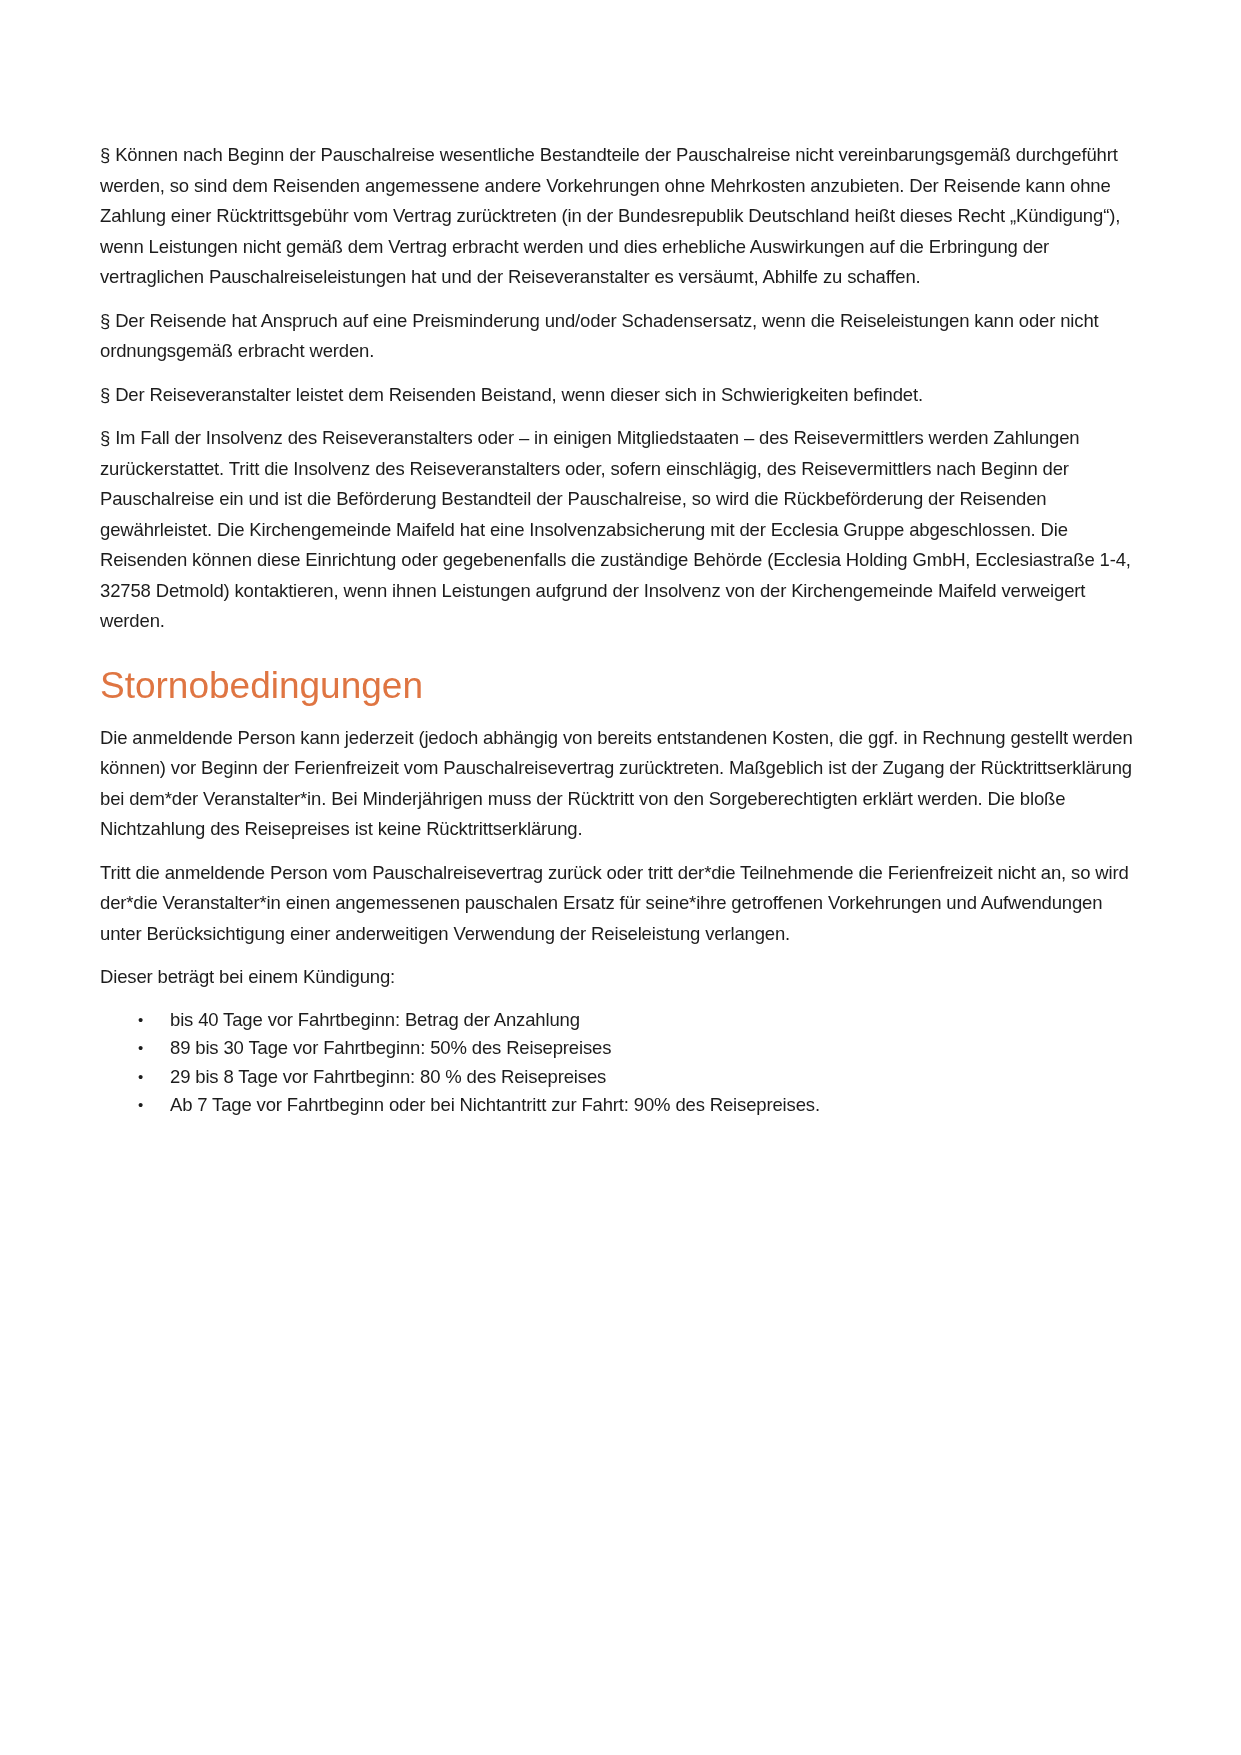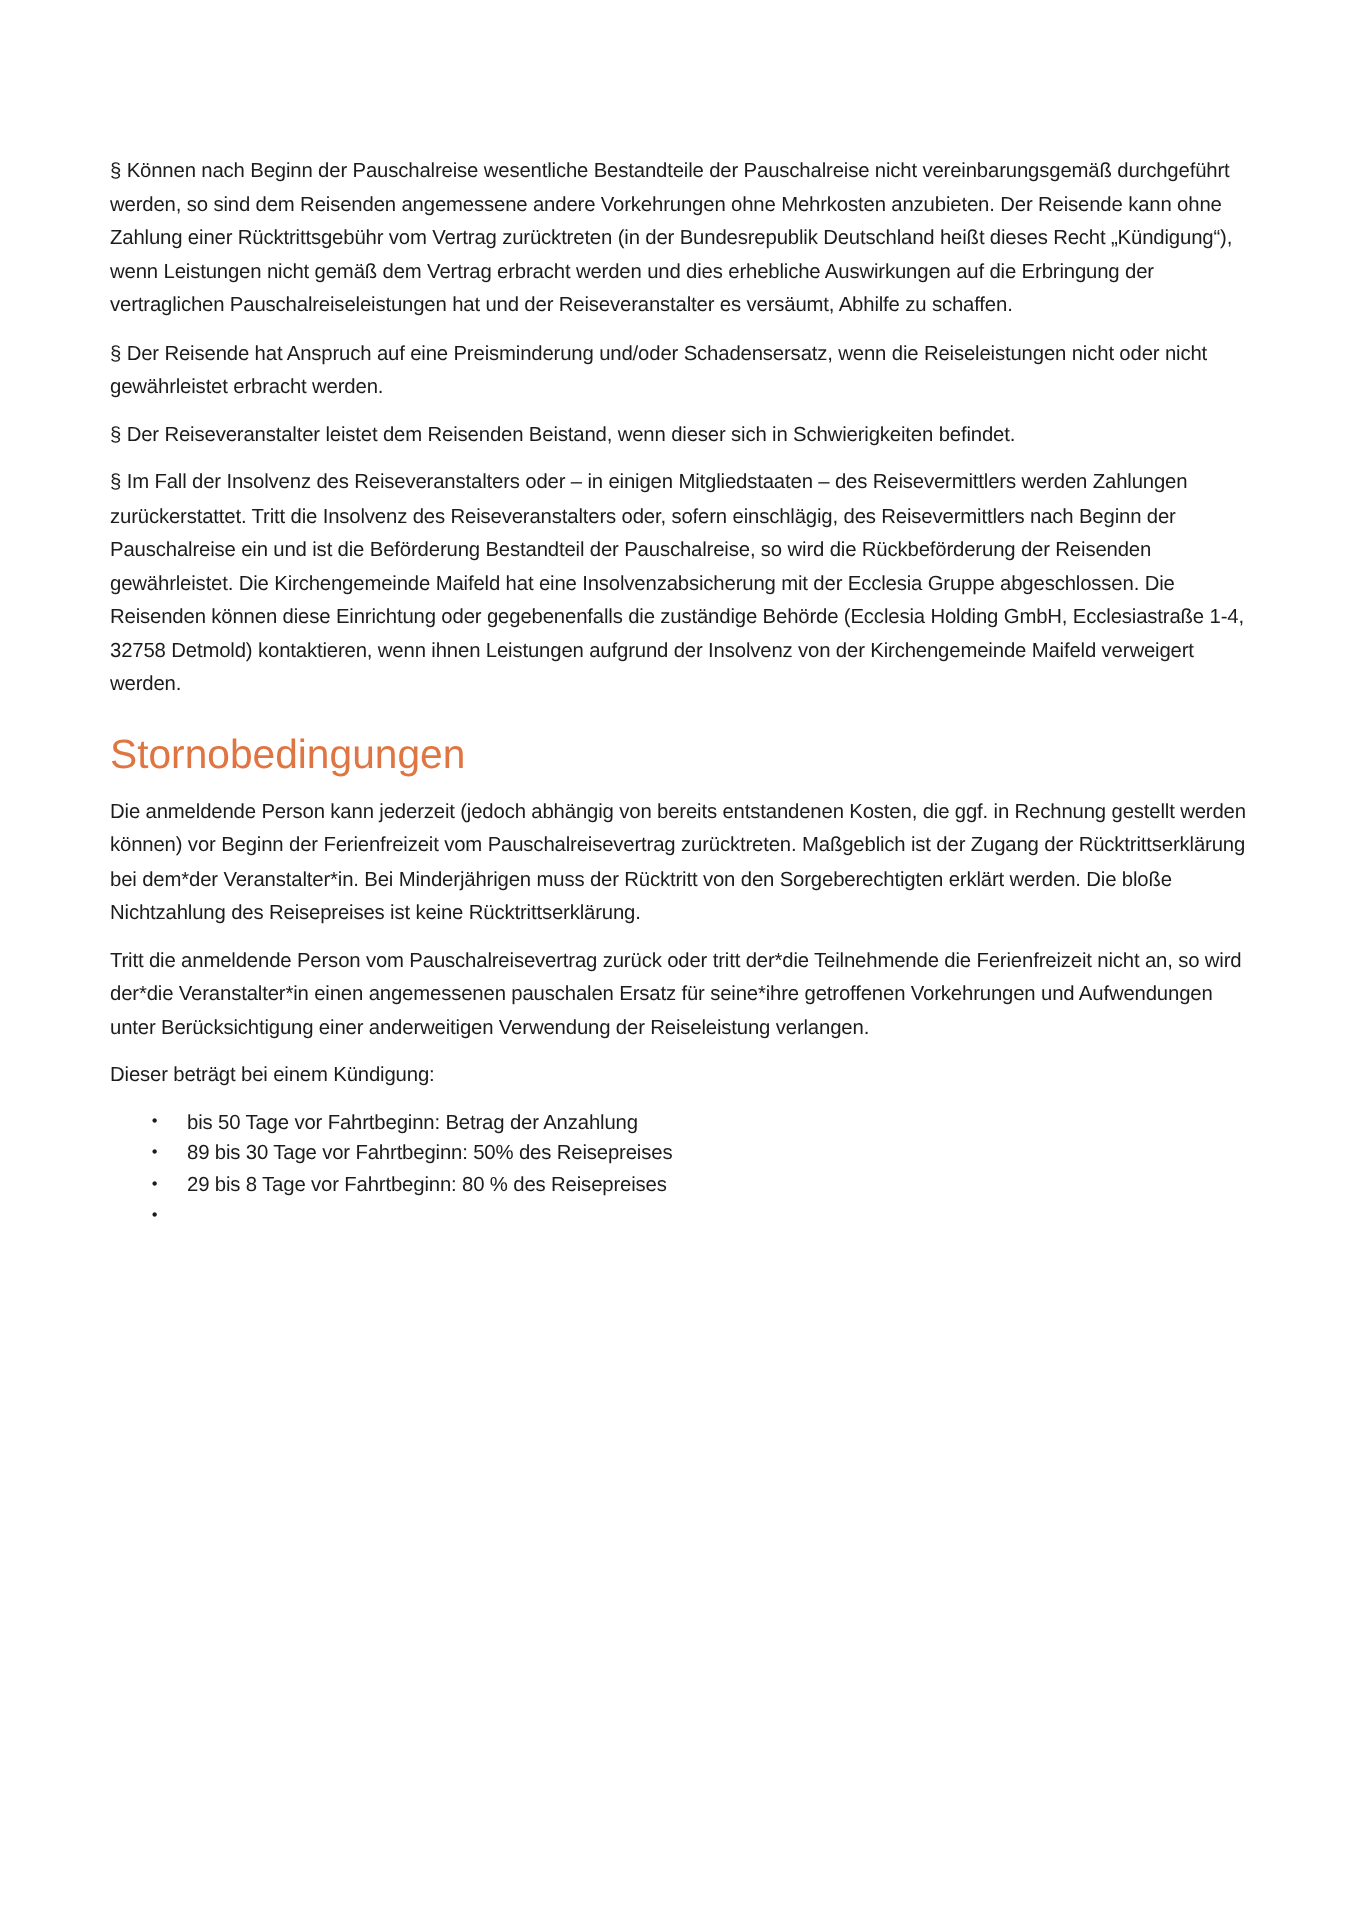--- a/index.html
+++ b/index.html
@@ -58,47 +58,48 @@
     font-size: 15px;
   }
 </style>
 </head>
 <body>
 
 <div class="page">
 
   <p class="doc-paragraph">§ Können nach Beginn der Pauschalreise wesentliche Bestandteile der Pauschalreise nicht vereinbarungsgemäß durchgeführt werden, so sind dem Reisenden angemessene andere Vorkehrungen ohne Mehrkosten anzubieten. Der Reisende kann ohne Zahlung einer Rücktrittsgebühr vom Vertrag zurücktreten (in der Bundesrepublik Deutschland heißt dieses Recht „Kündigung“), wenn Leistungen nicht gemäß dem Vertrag erbracht werden und dies erhebliche Auswirkungen auf die Erbringung der vertraglichen Pauschalreiseleistungen hat und der Reiseveranstalter es versäumt, Abhilfe zu schaffen.</p>
 
-  <p class="doc-paragraph">§ Der Reisende hat Anspruch auf eine Preisminderung und/oder Schadensersatz, wenn die Reiseleistungen nicht oder nicht gewährleistet erbracht werden.</p>
+  <p class="doc-paragraph">§ Der Reisende hat Anspruch auf eine Preisminderung und/oder Schadensersatz, wenn die Reiseleistungen kann oder nicht ordnungsgemäß erbracht werden.</p>
 
   <p class="doc-paragraph">§ Der Reiseveranstalter leistet dem Reisenden Beistand, wenn dieser sich in Schwierigkeiten befindet.</p>
 
   <p class="doc-paragraph">§ Im Fall der Insolvenz des Reiseveranstalters oder – in einigen Mitgliedstaaten – des Reisevermittlers werden Zahlungen zurückerstattet. Tritt die Insolvenz des Reiseveranstalters oder, sofern einschlägig, des Reisevermittlers nach Beginn der Pauschalreise ein und ist die Beförderung Bestandteil der Pauschalreise, so wird die Rückbeförderung der Reisenden gewährleistet. Die Kirchengemeinde Maifeld hat eine Insolvenzabsicherung mit der Ecclesia Gruppe abgeschlossen. Die Reisenden können diese Einrichtung oder gegebenenfalls die zuständige Behörde (Ecclesia Holding GmbH, Ecclesiastraße 1-4, 32758 Detmold) kontaktieren, wenn ihnen Leistungen aufgrund der Insolvenz von der Kirchengemeinde Maifeld verweigert werden.</p>
 
   <h1 class="section-heading">Stornobedingungen</h1>
 
   <p class="doc-paragraph">Die anmeldende Person kann jederzeit (jedoch abhängig von bereits entstandenen Kosten, die ggf. in Rechnung gestellt werden können) vor Beginn der Ferienfreizeit vom Pauschalreisevertrag zurücktreten. Maßgeblich ist der Zugang der Rücktrittserklärung bei dem*der Veranstalter*in. Bei Minderjährigen muss der Rücktritt von den Sorgeberechtigten erklärt werden. Die bloße Nichtzahlung des Reisepreises ist keine Rücktrittserklärung.</p>
 
   <p class="doc-paragraph">Tritt die anmeldende Person vom Pauschalreisevertrag zurück oder tritt der*die Teilnehmende die Ferienfreizeit nicht an, so wird der*die Veranstalter*in einen angemessenen pauschalen Ersatz für seine*ihre getroffenen Vorkehrungen und Aufwendungen unter Berücksichtigung einer anderweitigen Verwendung der Reiseleistung verlangen.</p>
 
   <p class="doc-paragraph">Dieser beträgt bei einem Kündigung:</p>
 
   <ul class="storno-list">
     <li>
       <span class="bullet">•</span>
-      <span>bis 50 Tage vor Fahrtbeginn: Betrag der Anzahlung</span>
+      <span>bis 40 Tage vor Fahrtbeginn: Betrag der Anzahlung</span>
     </li>
     <li>
       <span class="bullet">•</span>
       <span>89 bis 30 Tage vor Fahrtbeginn: 50% des Reisepreises</span>
     </li>
     <li>
       <span class="bullet">•</span>
       <span>29 bis 8 Tage vor Fahrtbeginn: 80 % des Reisepreises</span>
     </li>
     <li>
       <span class="bullet">•</span>
+      <span>Ab 7 Tage vor Fahrtbeginn oder bei Nichtantritt zur Fahrt: 90% des Reisepreises.</span>
     </li>
   </ul>
 
 
 
 </div>
 
 </body></html>

